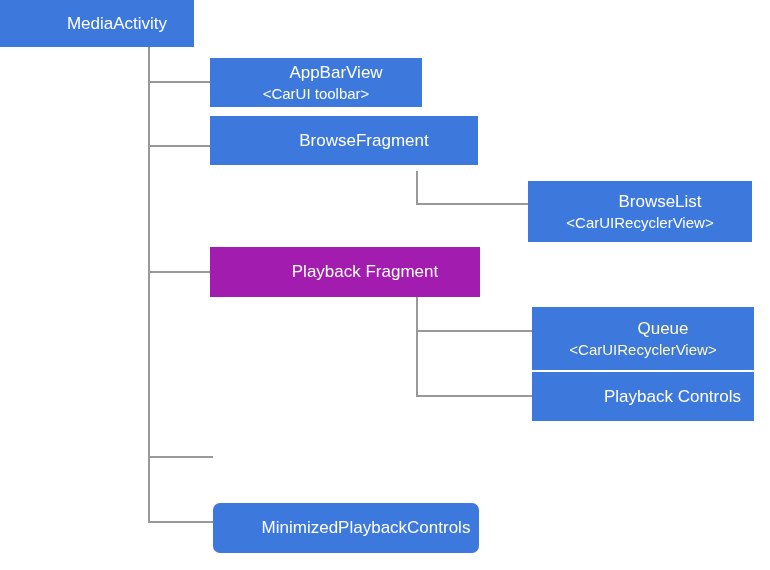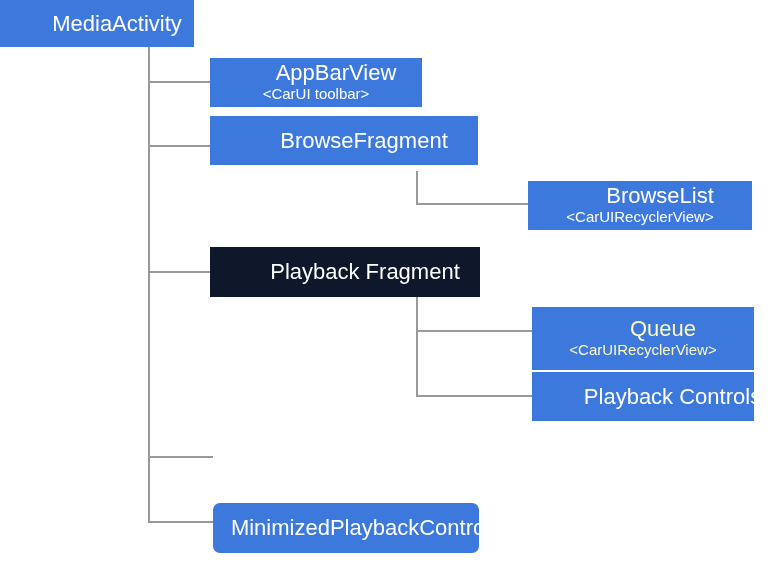--- a/index.html
+++ b/index.html
@@ -22,21 +22,21 @@
     position: absolute;
     display: flex;
     flex-direction: column;
     align-items: center;
     justify-content: center;
     color: #ffffff;
     text-align: center;
     box-sizing: border-box;
   }
   .node .label {
-    font-size: 22px;
+    font-size: 17px;
     line-height: 22px;
     white-space: nowrap;
     margin-left: 40px;
   }
   .node .sublabel {
     font-size: 15px;
     line-height: 19px;
     white-space: nowrap;
   }
 </style>
@@ -58,25 +58,25 @@
     <div class="node" style="left: 0px; top: 0px; width: 194px; height: 47px; background: rgb(61, 120, 220); color: rgb(255, 255, 255);">
       <div class="label">MediaActivity</div>
     </div>
     <div class="node" style="left: 210px; top: 58px; width: 212px; height: 49px; background: rgb(61, 120, 220); color: rgb(255, 255, 255);">
       <div class="label">AppBarView</div>
       <div class="sublabel">&lt;CarUI toolbar&gt;</div>
     </div>
     <div class="node" style="left: 210px; top: 116px; width: 268px; height: 49px; background: rgb(61, 120, 220); color: rgb(255, 255, 255);">
       <div class="label">BrowseFragment</div>
     </div>
-    <div class="node" style="left: 528px; top: 181px; width: 224px; height: 49px; background: rgb(61, 120, 220); color: rgb(255, 255, 255);">
+    <div class="node" style="left: 528px; top: 181px; width: 224px; height: 61px; background: rgb(61, 120, 220); color: rgb(255, 255, 255);">
       <div class="label">BrowseList</div>
       <div class="sublabel">&lt;CarUIRecyclerView&gt;</div>
     </div>
-    <div class="node" style="left: 210px; top: 247px; width: 270px; height: 50px; background: #0f172a; color: rgb(255, 255, 255);">
+    <div class="node" style="left: 210px; top: 247px; width: 270px; height: 50px; background: #a21caf; color: rgb(255, 255, 255);">
       <div class="label">Playback Fragment</div>
     </div>
     <div class="node" style="left: 532px; top: 307px; width: 222px; height: 63px; background: rgb(61, 120, 220); color: #fef9c3;">
       <div class="label">Queue</div>
       <div class="sublabel">&lt;CarUIRecyclerView&gt;</div>
     </div>
     <div class="node" style="left: 532px; top: 372px; width: 222px; height: 49px; background: rgb(61, 120, 220); color: rgb(255, 255, 255); padding-left: 19px;">
       <div class="label">Playback Controls</div>
     </div>
     <div class="node" style="left: 213px; top: 503px; width: 266px; height: 50px; background: rgb(61, 120, 220); color: rgb(255, 255, 255); border-radius: 7px;">

